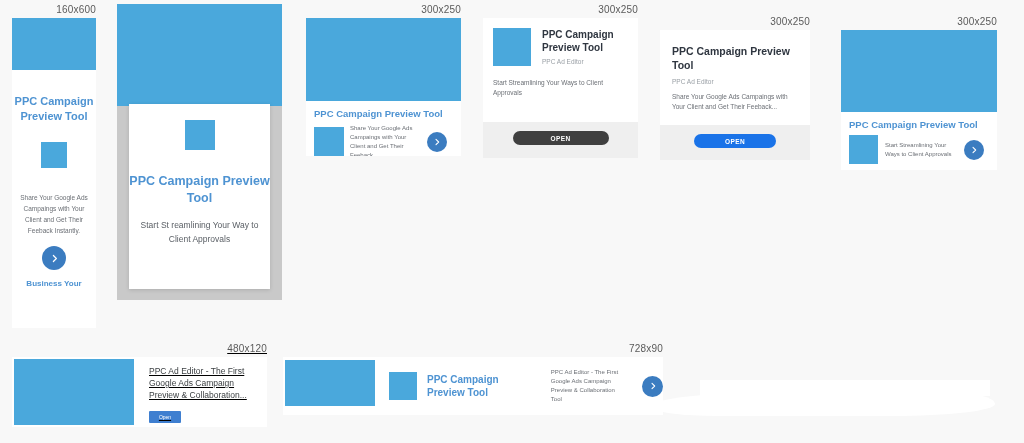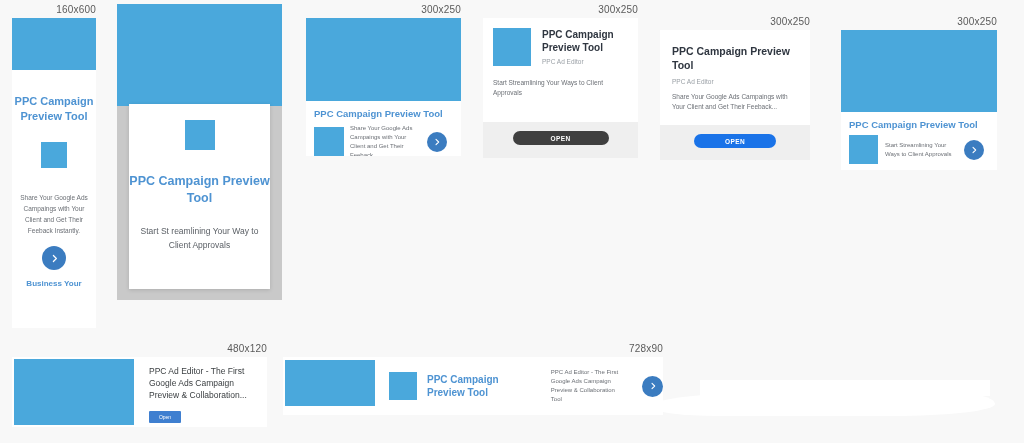--- a/index.html
+++ b/index.html
@@ -56,21 +56,21 @@
   #slot2 { left: 117px; top: 4px; }
   #slot2 .frame { width: 165px; height: 296px; background: #c9c9c9; }
   #slot2 .hero { height: 102px; }
   #slot2 .modal {
     position: absolute; left: 12px; top: 100px; width: 141px; height: 185px;
     background: #fff; display: flex; flex-direction: column; align-items: center;
     box-shadow: 0 1px 4px rgba(0,0,0,0.14);
   }
   #slot2 .thumb { width: 30px; height: 30px; margin-top: 16px; }
   #slot2 .h1 { font-size: 12.5px; line-height: 17px; text-align: center; margin-top: 23px; }
-  #slot2 .desc { font-size: 8.5px; line-height: 14px; text-align: center; margin-top: 17px; width: 118px; color: #5b6066; }
+  #slot2 .desc { font-size: 8.5px; line-height: 14px; text-align: center; margin-top: 11px; width: 118px; color: #5b6066; }
   #slot2 .btnrow { display: flex; width: 100%; margin-top: 17px; border-top: 1px solid #eceef0; }
   #slot2 .btn { flex: 1; text-align: center; font-size: 8.5px; padding: 7px 0; }
   #slot2 .btn-close { color: #bcbfc3; margin: 4px; }
   #slot2 .btn-open { color: #ffffff; background: #2f6ba5; margin: 4px; }
 
   
   #slot3 { left: 306px; top: 4px; }
   #slot3 .frame { width: 155px; height: 138px; }
   #slot3 .hero { height: 83px; }
   #slot3 .h1 { font-size: 9.5px; margin: 7px 0 0 8px; }
@@ -114,21 +114,21 @@
   #slot6 { left: 841px; top: 16px; }
   #slot6 .frame { width: 156px; height: 140px; }
   #slot6 .hero { height: 82px; }
   #slot6 .h1 { font-size: 9.5px; margin: 7px 0 0 8px; }
   #slot6 .row { display: flex; margin: 5px 0 0 8px; align-items: center; }
   #slot6 .thumb { width: 29px; height: 29px; }
   #slot6 .desc { font-size: 6px; line-height: 9px; margin-left: 7px; width: 74px; }
   #slot6 .arrow-circle { width: 20px; height: 20px; margin-left: 5px; }
 
   
-  #slot7 { left: 12px; top: 343px; }
+  #slot7 { left: 12px; top: 343px; text-decoration: underline; }
   #slot7 .frame { width: 255px; height: 70px; display: flex; }
   #slot7 .hero { width: 120px; height: 66px; margin: 2px 0 0 2px; flex: none; }
   #slot7 .txt { margin-left: 15px; padding-top: 8px; }
   #slot7 .h1 { font-size: 8.5px; line-height: 12px; color: #3c4043; font-weight: normal; width: 115px; }
   #slot7 .btn-blue {
     width: 32px; height: 12px; background: #3f7fd0; color: #fff; font-size: 5px;
     display: flex; align-items: center; justify-content: center; margin-top: 10px;
     border-radius: 1px;
   }
 

